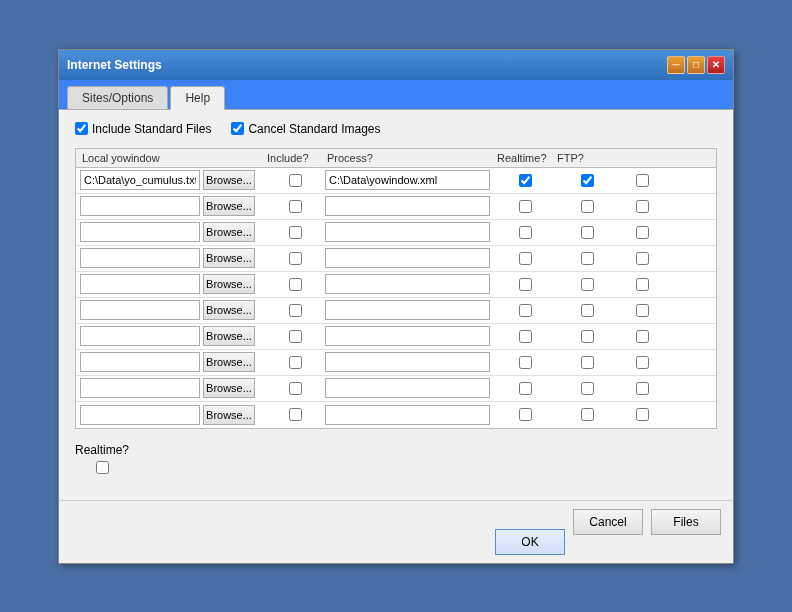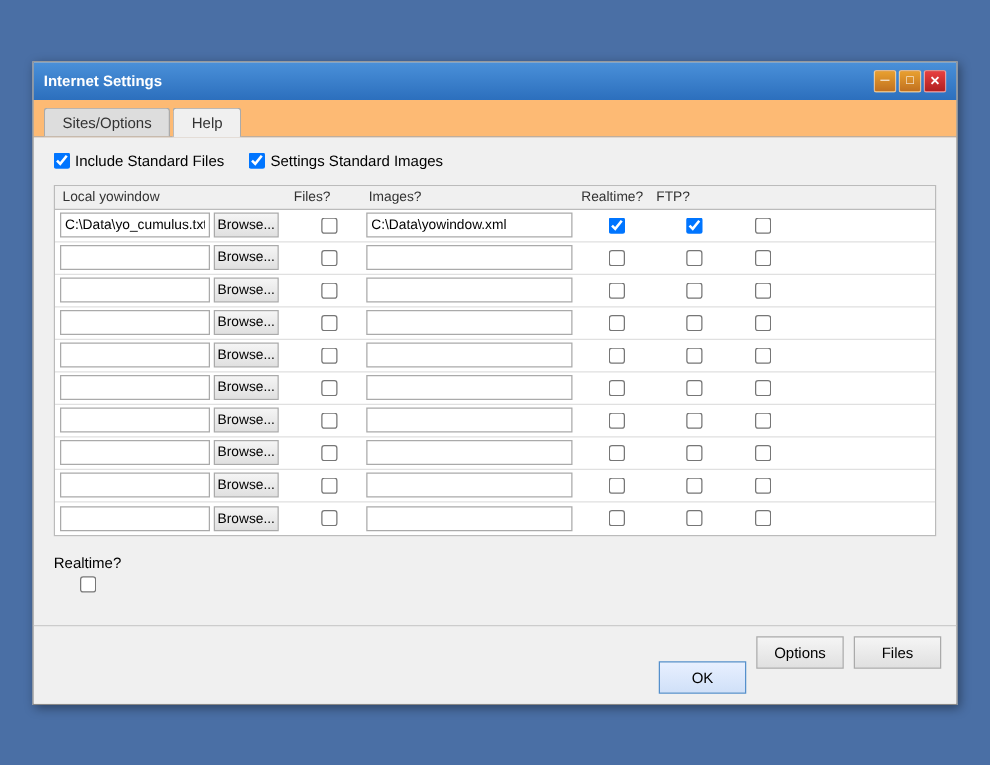--- a/index.html
+++ b/index.html
@@ -8,21 +8,21 @@
       font-size: 12px;
       background: #4a6fa5;
       display: flex;
       justify-content: center;
       align-items: center;
       width: 792px;
       height: 612px;
       overflow: hidden;
     }
     .window {
-      width: 740px;
+      width: 676px;
       background: #f0f0f0;
       border: 1px solid #888;
       box-shadow: 2px 2px 8px rgba(0,0,0,0.4);
     }
     .title-bar {
       background: linear-gradient(to bottom, #4a90d9 0%, #2c6fbd 100%);
       color: white;
       padding: 6px 8px;
       display: flex;
       justify-content: space-between;
@@ -45,21 +45,21 @@
       display: flex;
       align-items: center;
       justify-content: center;
       cursor: pointer;
       border-radius: 2px;
     }
     .title-btn.close {
       background: linear-gradient(to bottom, #e84040, #b02020);
     }
     .tabs-bar {
-      background: #fdba74;
+      background: #3b82f6;
       border-bottom: 1px solid #aaa;
       display: flex;
       padding: 6px 8px 0;
       gap: 2px;
     }
     .tab {
       padding: 4px 14px;
       border: 1px solid #aaa;
       border-bottom: none;
       cursor: pointer;
@@ -264,29 +264,29 @@
 
   <div class="content">
 
     <div class="checkboxes-row">
       <label class="checkbox-label">
         <input type="checkbox" checked="" style="">
         <span>Include Standard Files</span>
       </label>
       <label class="checkbox-label">
         <input type="checkbox" checked="" style="">
-        <span>Settings Standard Images</span>
+        <span>Cancel Standard Images</span>
       </label>
     </div>
 
     <div class="table-container">
       <div class="table-header">
         <span>Local yowindow</span>
-        <span>Files?</span>
-        <span>Images?</span>
+        <span>Include?</span>
+        <span>Process?</span>
         <span>Realtime?</span>
         <span>FTP?</span>
       </div>
 
       <div class="table-row-grid">
         <div class="cell-local">
           <input class="local-input" type="text" value="C:\Data\yo_cumulus.txt" style="">
           <button class="browse-btn">Browse...</button>
         </div>
         <div class="cell-binary">
@@ -501,16 +501,16 @@
       <div class="realtime-bottom">
         <span>Realtime?</span>
         <input type="checkbox" style="">
       </div>
     </div>
 
   </div>
 
   <div class="footer">
     <button class="footer-btn ok">OK</button>
-    <button class="footer-btn">Options</button>
+    <button class="footer-btn">Cancel</button>
     <button class="footer-btn">Files</button>
   </div>
 </div>
 
 </body></html>

